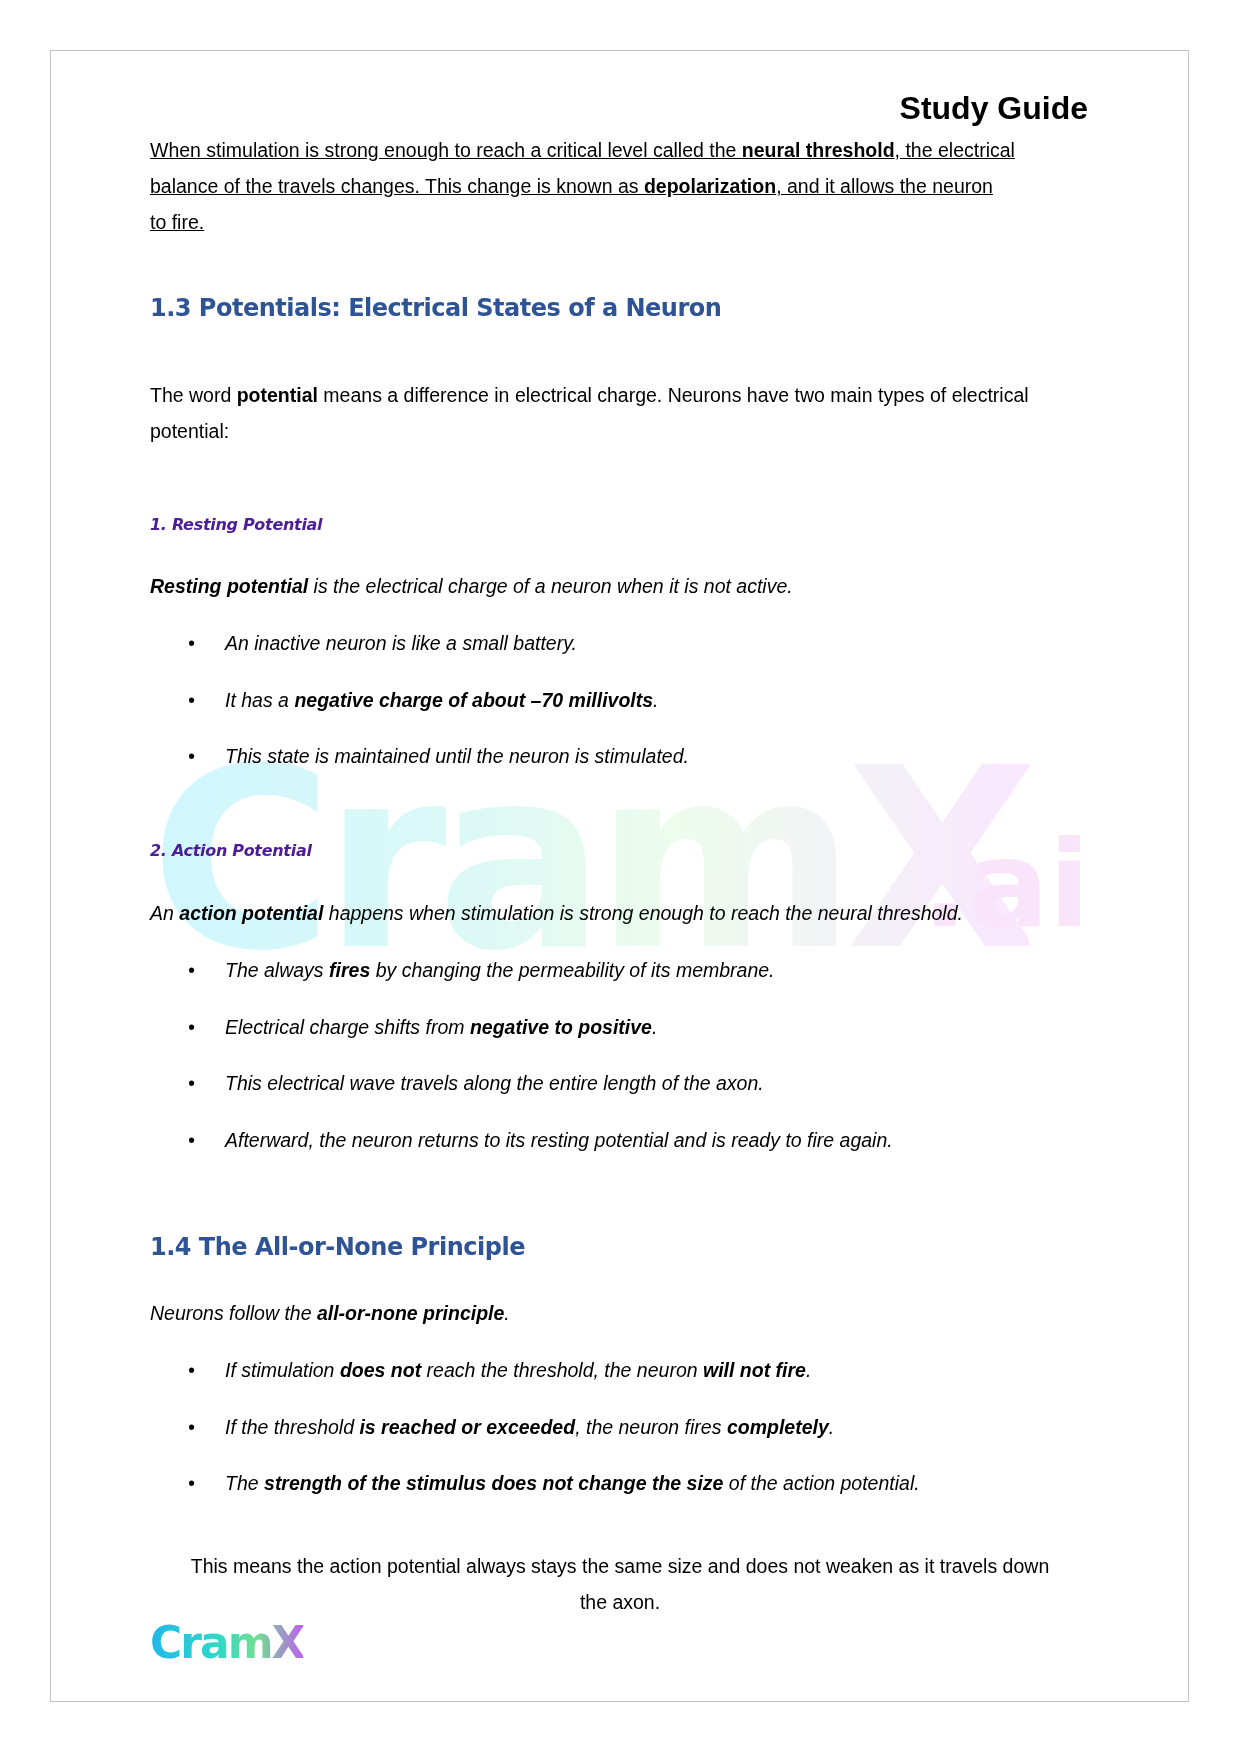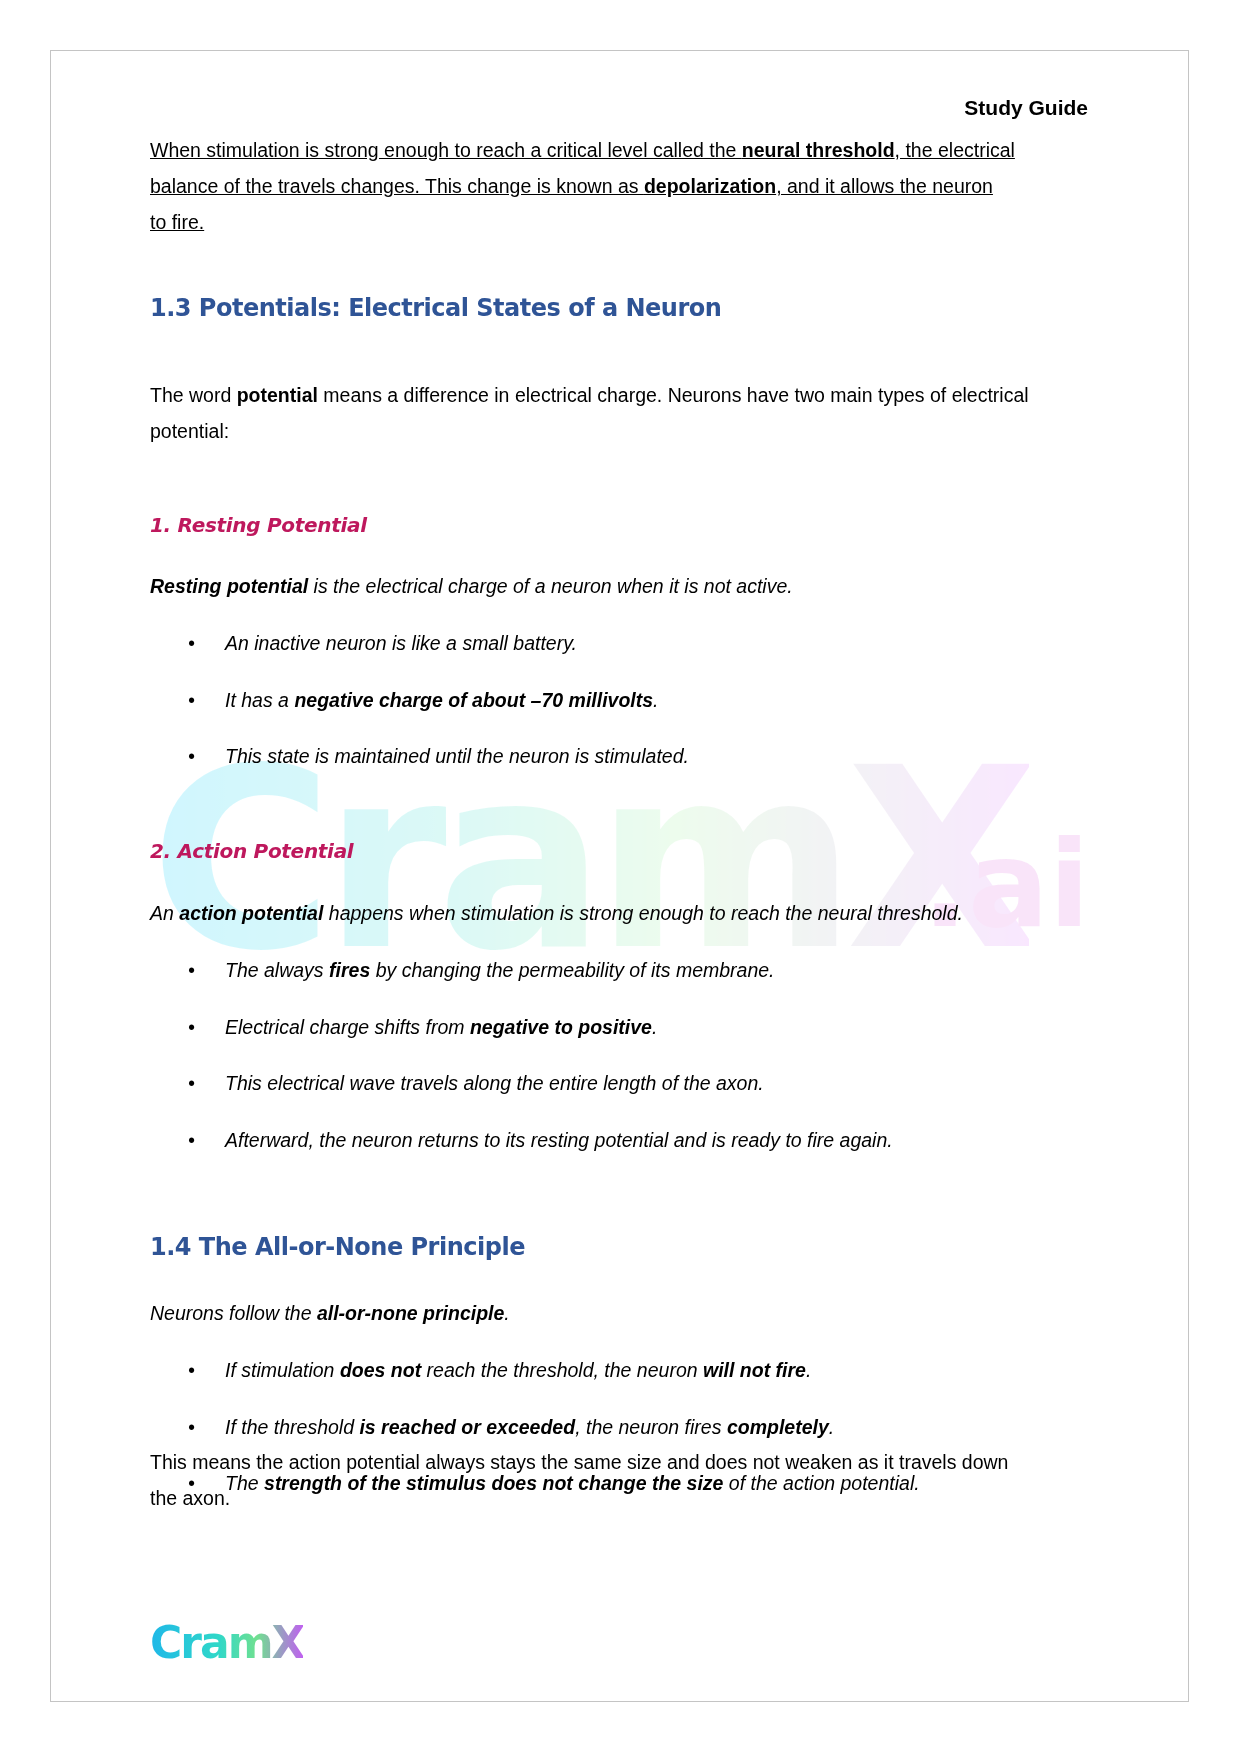--- a/index.html
+++ b/index.html
@@ -1,21 +1,21 @@
 <!DOCTYPE html>
 <html><head>
 <meta charset="utf-8">
 <style>
   html, body { margin:0; padding:0; background:#ffffff; }
   body { width:1241px; height:1754px; position:relative; overflow:hidden; font-family:"Liberation Sans", sans-serif; color:#000; }
   .page-border { position:absolute; left:50px; top:50px; width:1139px; height:1652px; border:1px solid #c4c4c4; box-sizing:border-box; }
-  .header-title { position:absolute; right:153px; top:88px; font-size:21px; font-weight:bold; line-height:40px;margin-left:35px; }
+  .header-title { position:absolute; right:153px; top:88px; font-size:32px; font-weight:bold; line-height:40px;margin-left:35px; }
   .p { position:absolute; left:150px; width:940px; font-size:19.5px; line-height:36px; }
   .h2 { position:absolute; left:150px; font-family:"DejaVu Sans", sans-serif; color:#2F5496; font-weight:bold; font-size:24px; line-height:30px; letter-spacing:-0.5px; }
-  .h3 { position:absolute; left:150px; font-family:"DejaVu Sans", sans-serif; color:#be185d; font-weight:bold; font-style:italic; font-size:20px; line-height:26px; letter-spacing:-0.3px; }
+  .h3 { position:absolute; left:150px; font-family:"DejaVu Sans", sans-serif; color:#4c1d95; font-weight:bold; font-style:italic; font-size:16px; line-height:26px; letter-spacing:-0.3px; }
   .li { position:absolute; left:150px; width:940px; font-size:19.5px; line-height:26px;font-style:italic; }
   .li .bullet { position:absolute; left:38px; top:0; }
   .li .txt { position:absolute; left:75px; white-space:nowrap; }
   b { font-weight:bold; }
   .watermark { position:absolute; left:150px; top:760px; width:940px; height:230px; pointer-events:none; opacity:0.18; font-family:"DejaVu Sans", sans-serif; font-weight:bold; }
   .wm-main { position:absolute; left:0; top:-30px; font-size:250px; line-height:260px; letter-spacing:-10px; background:linear-gradient(90deg,#00d0ff 0%,#40e0d0 35%,#a0f0a0 60%,#e080ff 100%); -webkit-background-clip:text; background-clip:text; color:transparent; }
   .wm-ai { position:absolute; right:0; top:60px; font-size:120px; line-height:130px; color:#e070e0; }
   .logo { position:absolute; left:150px; top:1618px; font-family:"DejaVu Sans", sans-serif; font-weight:bold; font-size:44px; line-height:50px; letter-spacing:-2px; background:linear-gradient(90deg,#1fb8e8 0%,#30d8c8 45%,#70e090 70%,#c060f0 100%); -webkit-background-clip:text; background-clip:text; color:transparent; }
 </style>
 </head>
@@ -97,18 +97,18 @@
 </div>
 <div class="li" style="top:1414px;">
   <span class="bullet">•</span>
   <span class="txt"><span>If the threshold </span><b>is reached or exceeded</b><span>, the neuron fires </span><b>completely</b><span>.</span></span>
 </div>
 <div class="li" style="top:1470px;">
   <span class="bullet">•</span>
   <span class="txt"><span>The </span><b>strength of the stimulus does not change the size</b><span> of the action potential.</span></span>
 </div>
 
-<div class="p" style="top:1444px;">
+<div class="p" style="top:1548px;text-align:center;">
   <div>This means the action potential always stays the same size and does not weaken as it travels down</div>
   <div>the axon.</div>
 </div>
 
 <div class="logo">CramX</div>
 
 </body></html>

